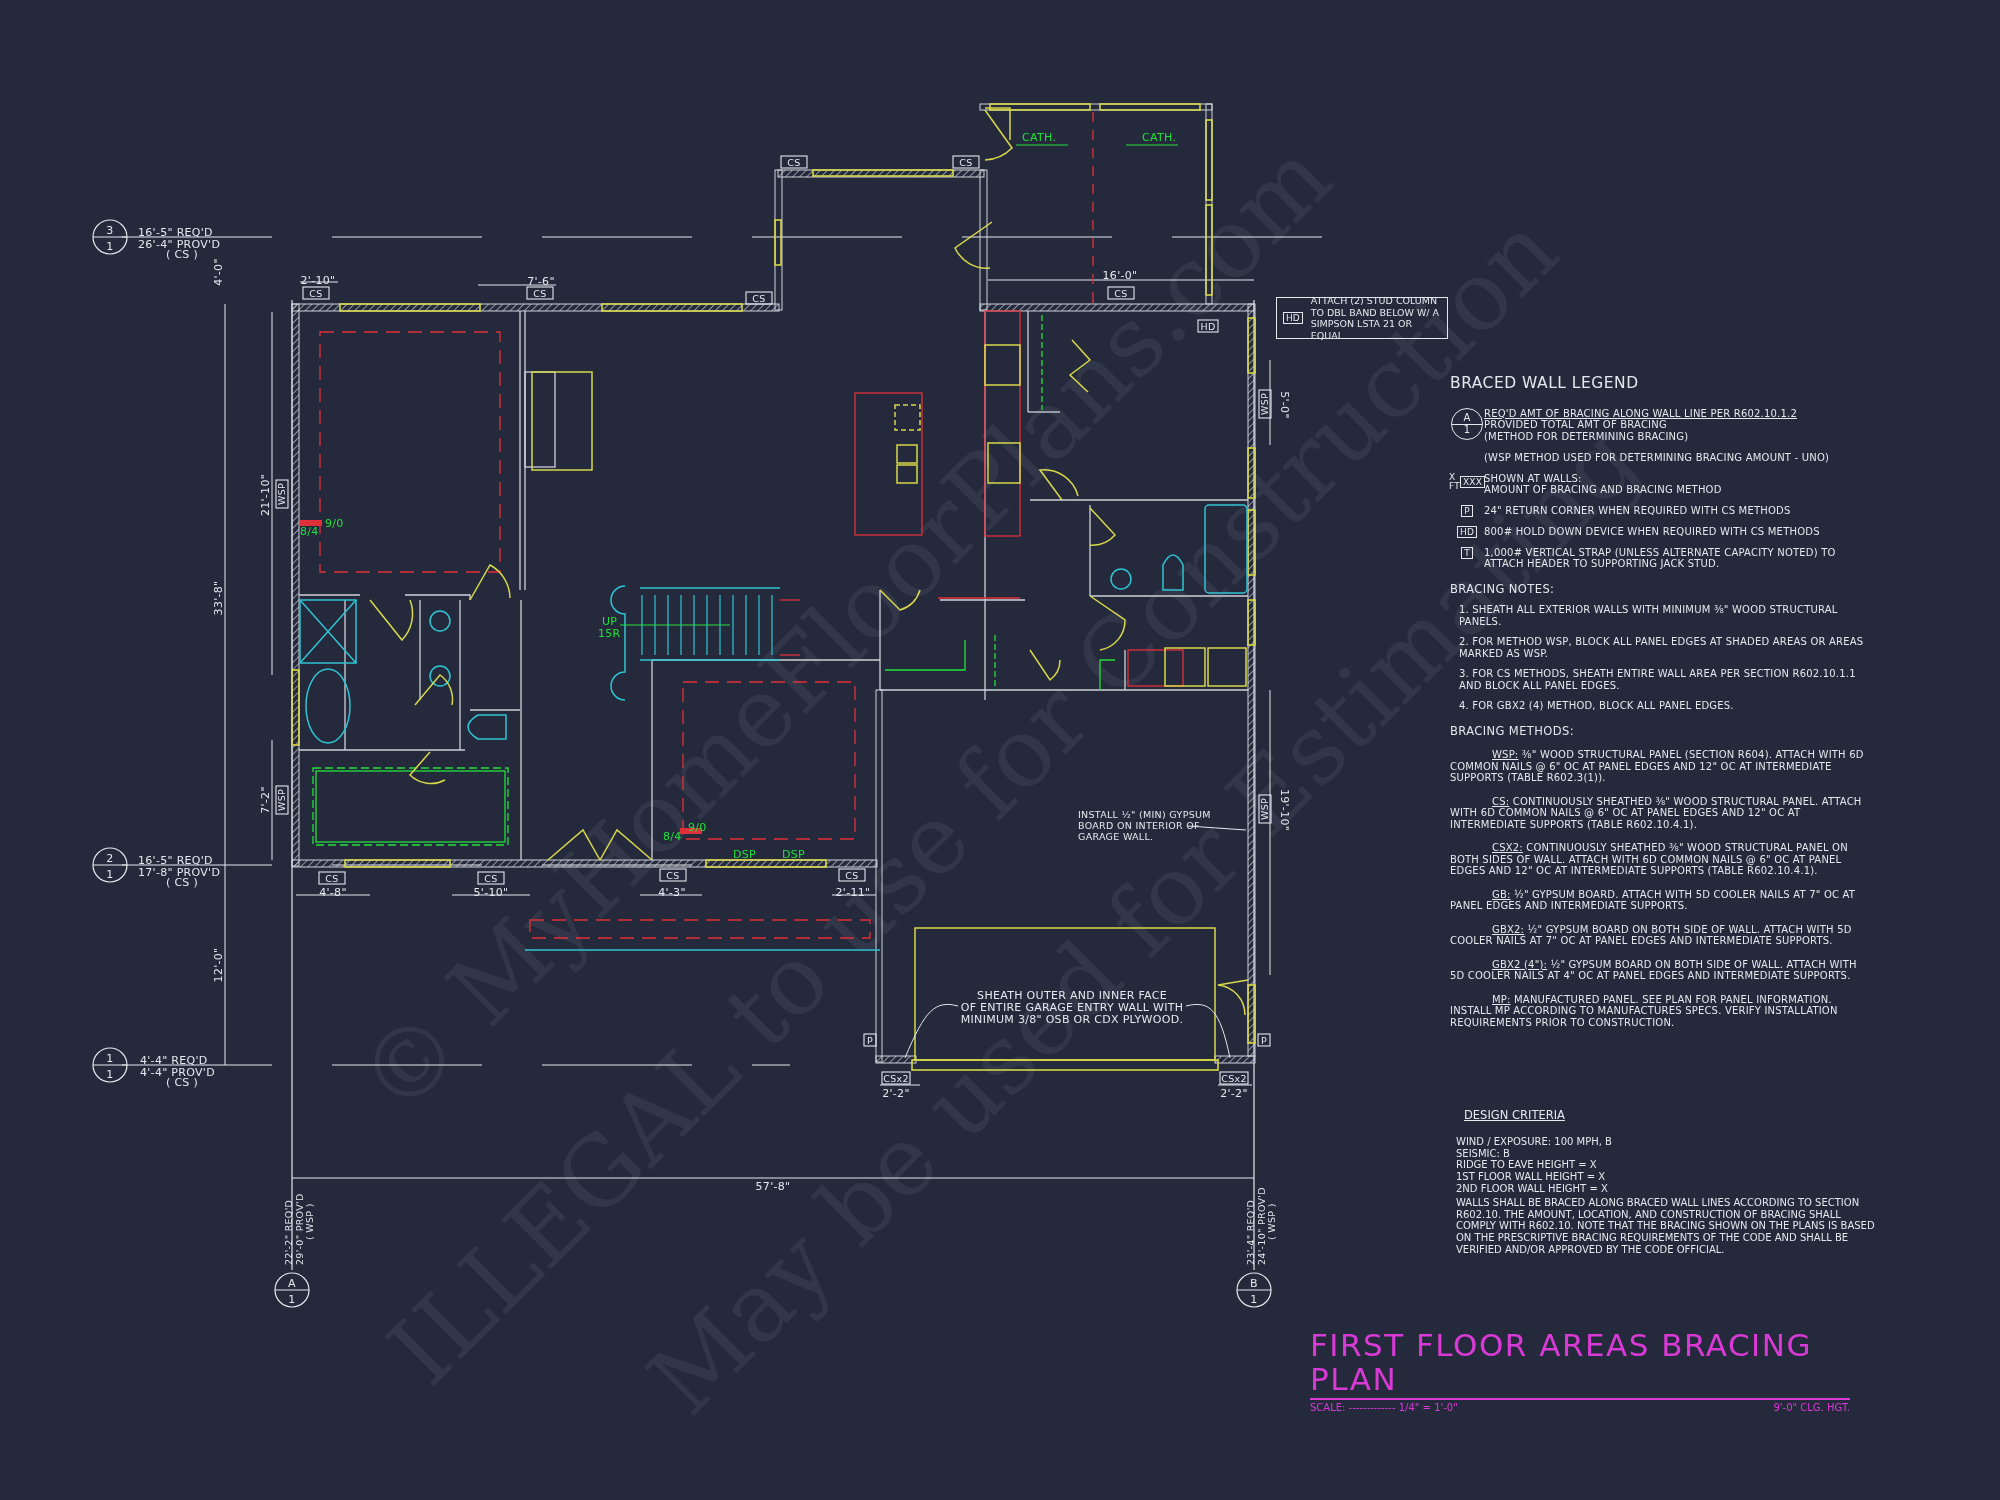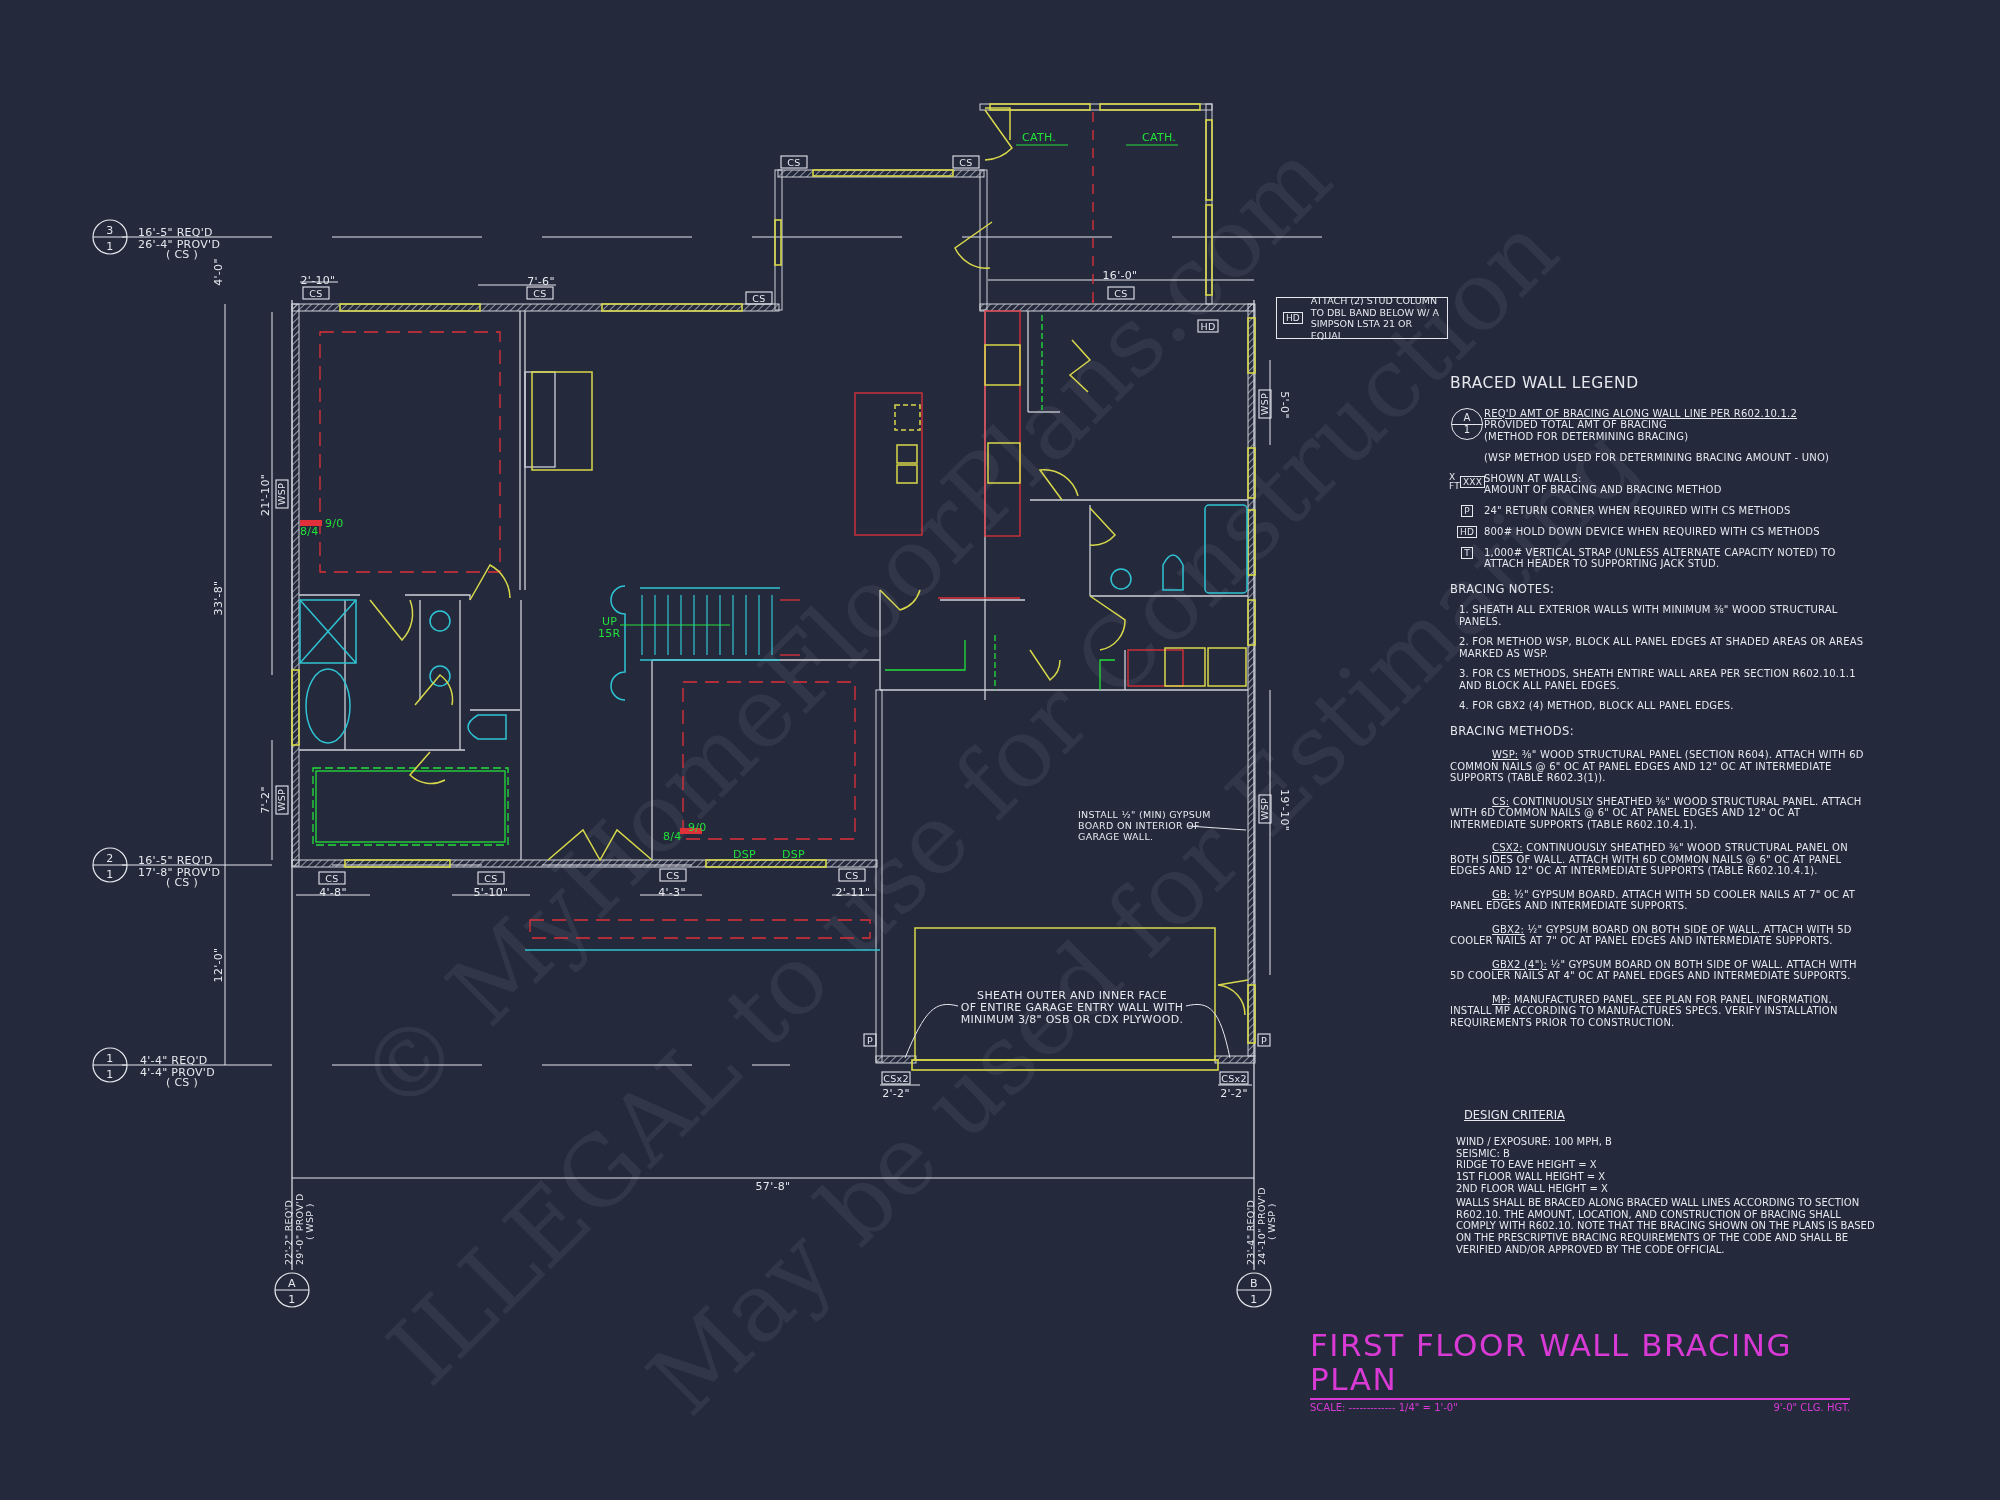--- a/index.html
+++ b/index.html
@@ -448,18 +448,18 @@
   <h4>DESIGN CRITERIA</h4>
   <p>WIND / EXPOSURE:  100 MPH, B</p>
   <p>SEISMIC:  B</p>
   <p>RIDGE TO EAVE HEIGHT = X</p>
   <p>1ST FLOOR WALL HEIGHT = X</p>
   <p>2ND FLOOR WALL HEIGHT = X</p>
   <p style="margin-top:2px">WALLS SHALL BE BRACED ALONG BRACED WALL LINES ACCORDING TO SECTION R602.10. THE AMOUNT, LOCATION, AND CONSTRUCTION OF BRACING SHALL COMPLY WITH R602.10. NOTE THAT THE BRACING SHOWN ON THE PLANS IS BASED ON THE PRESCRIPTIVE BRACING REQUIREMENTS OF THE CODE AND SHALL BE VERIFIED AND/OR APPROVED BY THE CODE OFFICIAL.</p>
 </div>
 
 <div class="title-block">
-  <div class="ttl">FIRST FLOOR WALL BRACING PLAN</div>
+  <div class="ttl">FIRST FLOOR AREAS BRACING PLAN</div>
   <div class="sub">
     <span>SCALE: ------------- 1/4" = 1'-0"</span>
     <span>9'-0" CLG. HGT.</span>
   </div>
 </div>
 
 </body></html>

